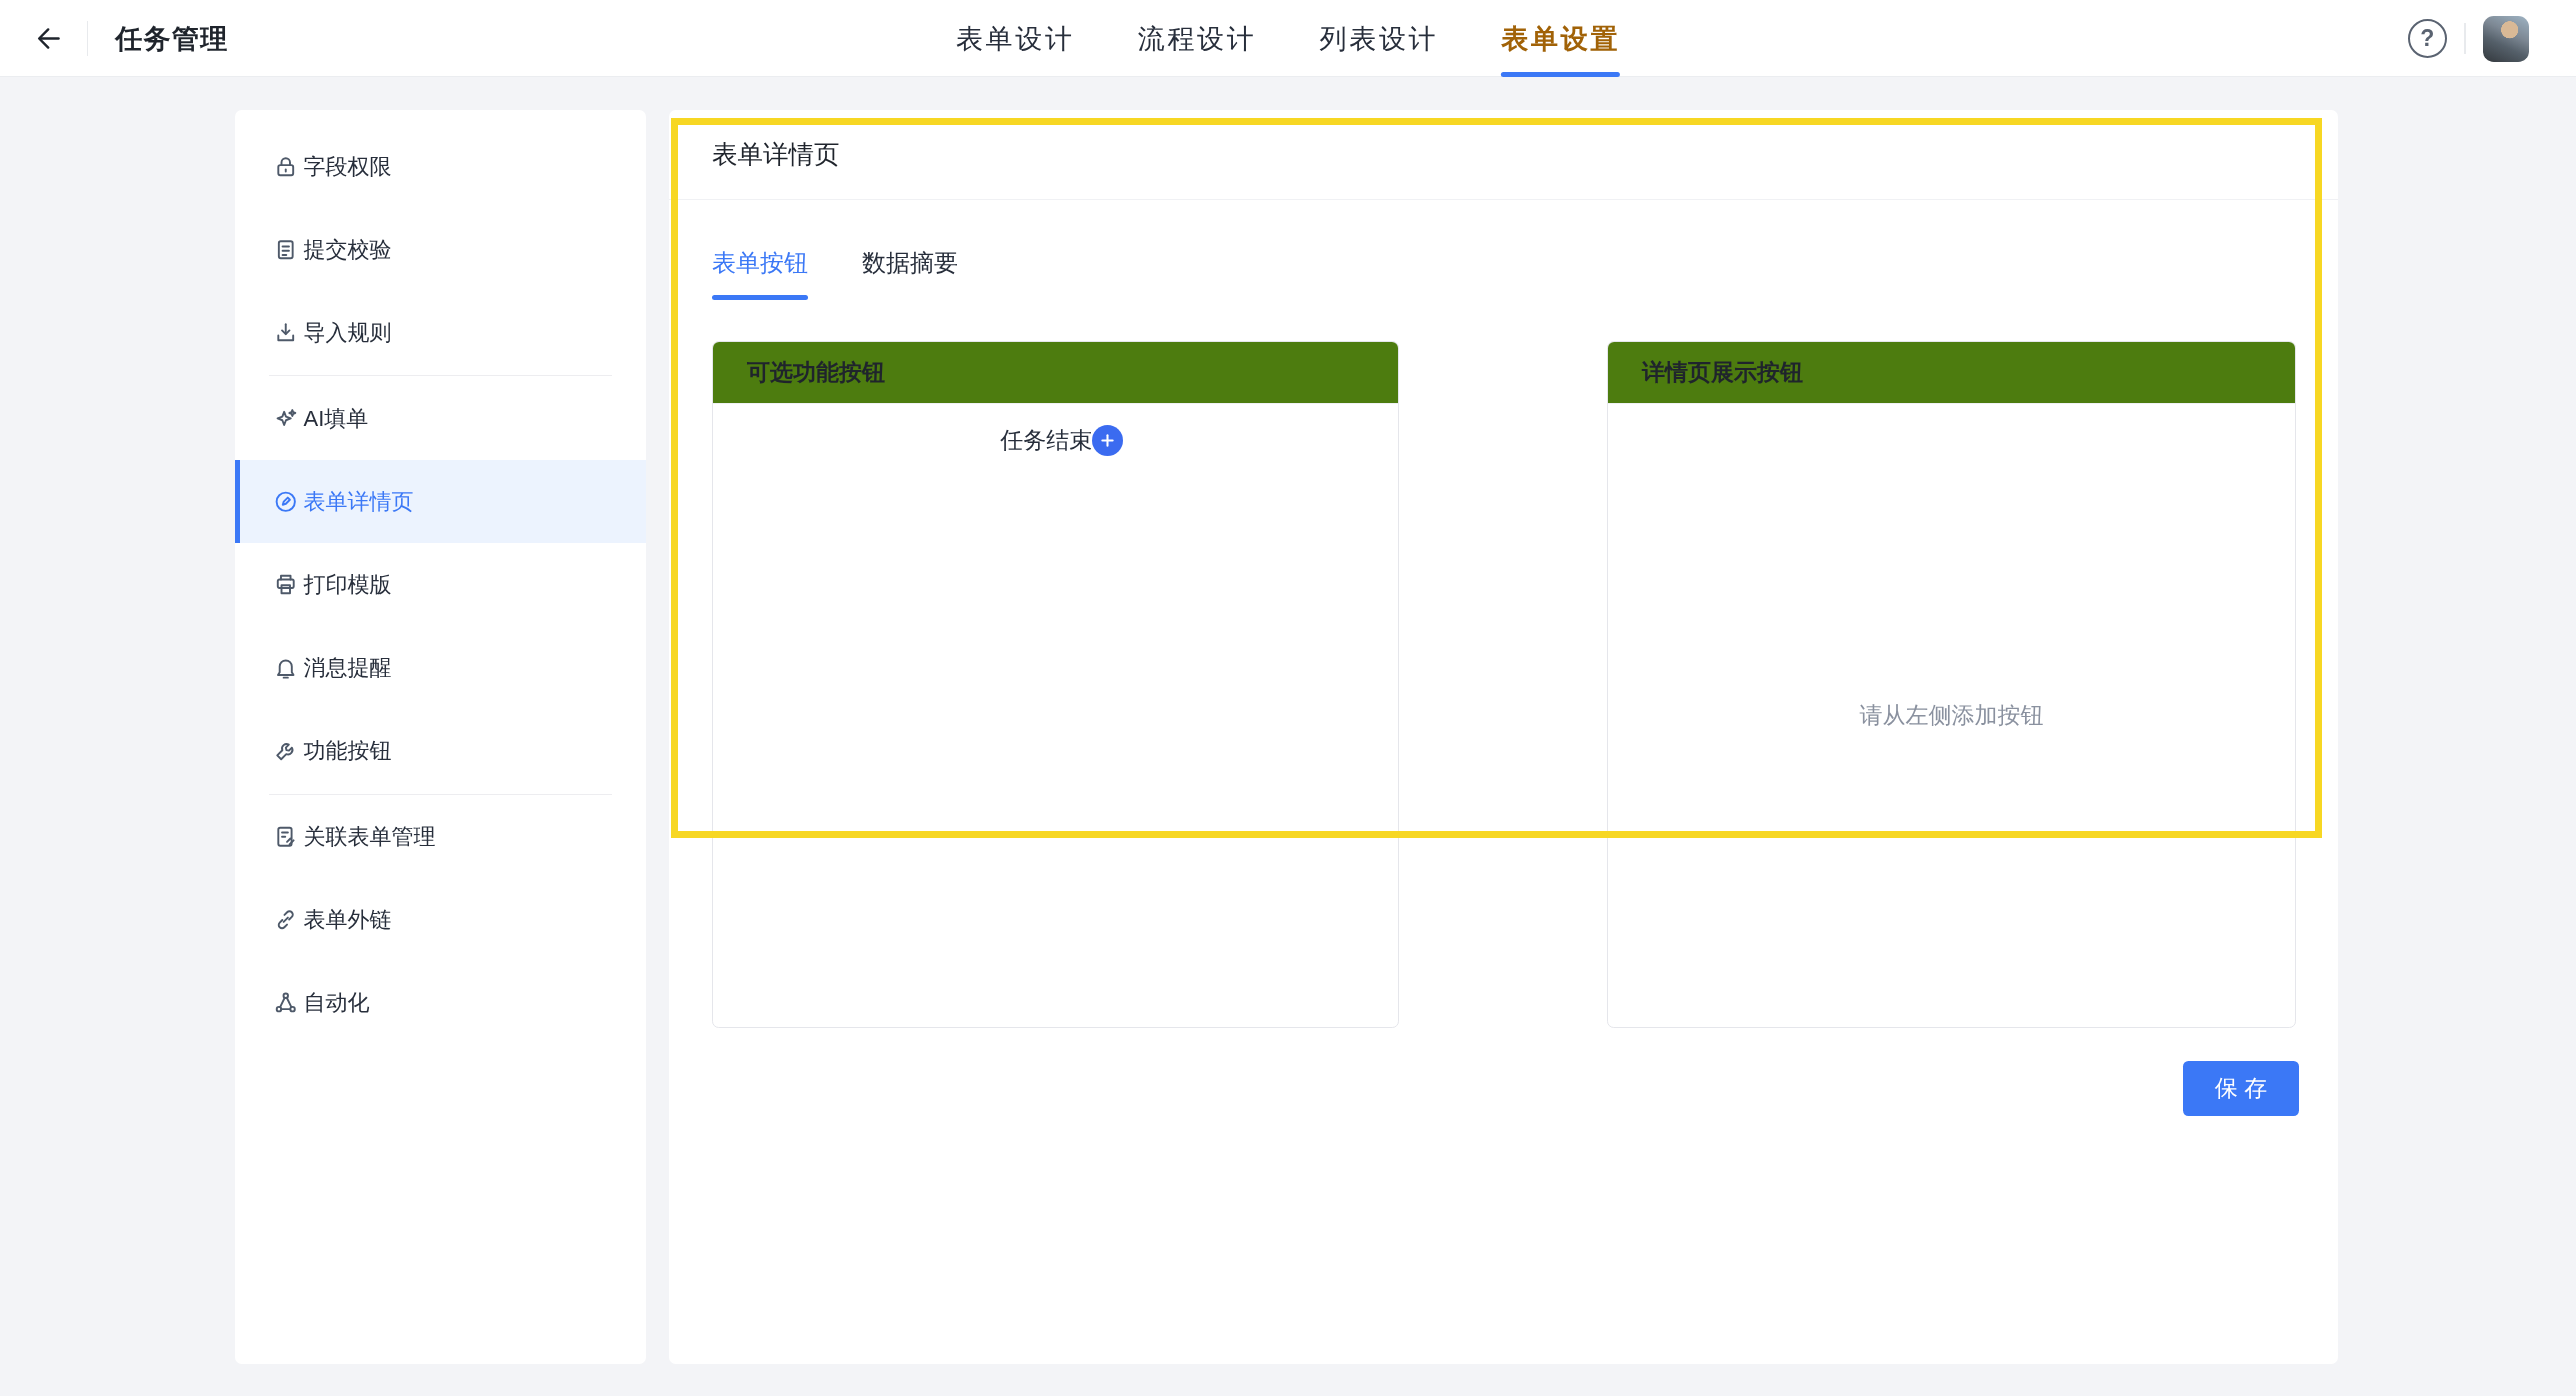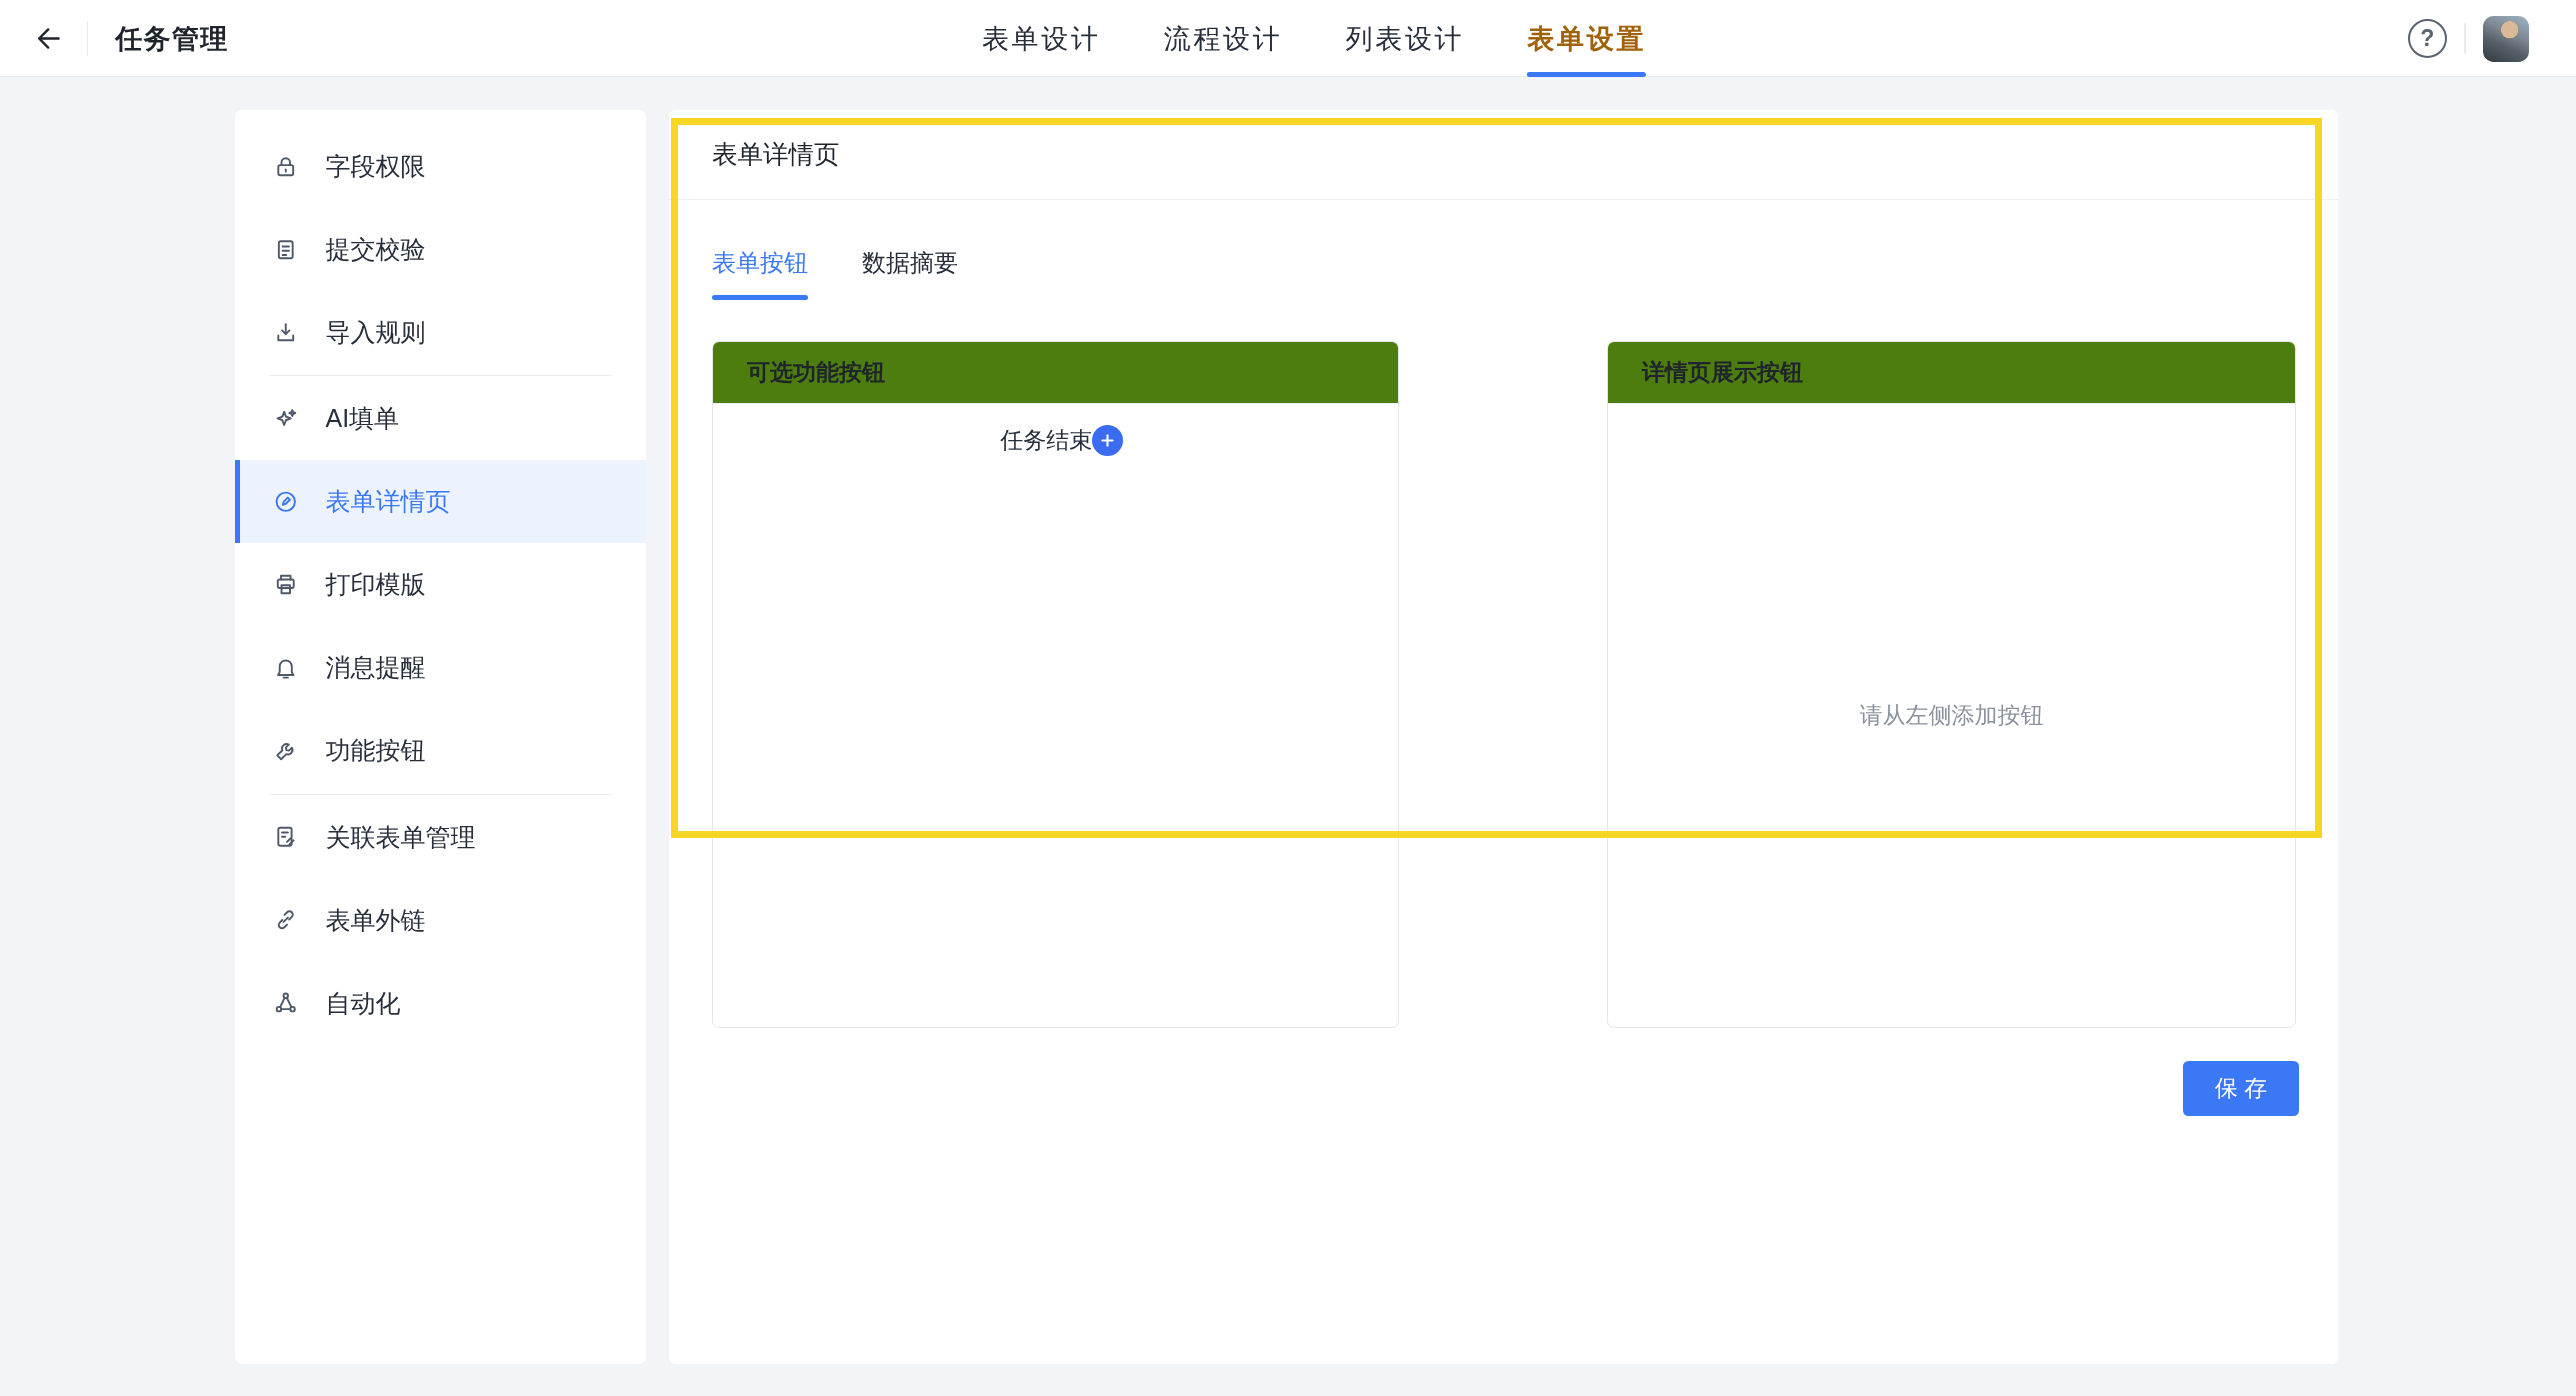--- a/index.html
+++ b/index.html
@@ -9,38 +9,38 @@
   .page { position:relative; width:2576px; height:1396px; background:#f3f4f7; overflow:hidden; color:#272e3b; }
 
   
   .topbar { position:absolute; top:0; left:0; right:0; height:77px; background:#fff; border-bottom:0.7px solid #ebedf0; z-index:10; }
   .tb-left { position:absolute; left:30px; top:0; height:77px; display:flex; align-items:center; }
   .back-btn { width:38px; height:38px; display:flex; align-items:center; justify-content:center; cursor:pointer; }
   .back-btn svg { width:31px; height:31px; color:#1f242c; }
   .tb-divider { width:1.3px; height:35px; background:#e8eaed; margin-left:19px; }
   .tb-title { margin-left:27px; font-size:27px; font-weight:600; color:#1f242c; letter-spacing:1.3px; white-space:nowrap; }
 
-  .tb-tabs { position:absolute; left:50%; transform:translateX(-50%); top:0; height:77px; display:flex; gap:63px;margin-left:26px; }
+  .tb-tabs { position:absolute; left:50%; transform:translateX(-50%); top:0; height:77px; display:flex; gap:63px; }
   .tb-tab { position:relative; display:flex; align-items:center; font-size:27px; font-weight:500; letter-spacing:2.7px; color:#272e3b; cursor:pointer; white-space:nowrap; }
   .tb-tab.active { color:#a16207; font-weight:600; }
   .tb-underline { position:absolute; left:0; right:0; bottom:0; height:4.7px; border-radius:2.7px; background:#3b78f6; display:none; }
   .tb-tab.active .tb-underline { display:block; }
 
   .tb-right { position:absolute; right:47px; top:0; height:77px; display:flex; align-items:center; gap:17.5px; }
   .help-btn { width:39px; height:39px; border:2px solid #5a6371; border-radius:50%; display:flex; align-items:center; justify-content:center; font-size:23px; font-weight:600; color:#5a6371; cursor:pointer; }
   .tb-vdiv { width:1.3px; height:31px; background:#e8eaed; }
   .avatar { width:46px; height:46px; border-radius:10.8px; cursor:pointer;
     background:
       radial-gradient(circle at 58% 30%, #d9b996 0 20%, rgba(0,0,0,0) 21%),
       linear-gradient(205deg, #9fb4c4 0%, #7d8894 38%, #55606a 62%, #33383d 100%);
   }
 
   
   .sidebar { position:absolute; left:235px; top:110px; width:411px; height:1254px; background:#fff; border-radius:6.7px; padding-top:15px; }
-  .side-item { position:relative; height:83px; display:flex; align-items:center; padding:0 20px 0 38px; gap:27px; font-size:25px; color:#272e3b; cursor:pointer; white-space:nowrap; }
+  .side-item { position:relative; height:83px; display:flex; align-items:center; padding:0 20px 0 38px; gap:5px; font-size:22px; color:#272e3b; cursor:pointer; white-space:nowrap; }
   .side-item .icon { width:25.5px; height:25.5px; flex:none; color:#4e5969; }
   .side-item.active { background:#ecf3fe; color:#3b78f6; }
   .side-item.active .icon { color:#3b78f6; }
   .active-bar { position:absolute; left:0; top:0; bottom:0; width:5.4px; background:#3b78f6; }
   .side-divider { height:0.7px; background:#ededf0; margin:1.3px 34px; }
 
   
   .main-card { position:absolute; left:669px; top:110px; width:1669px; height:1254px; background:#fff; border-radius:6.7px; }
   .card-title { height:89px; display:flex; align-items:center; padding:0 43px; font-size:25.5px; font-weight:500; color:#1f242c; }
   .card-divider { height:0.7px; background:#f0f1f4; }

